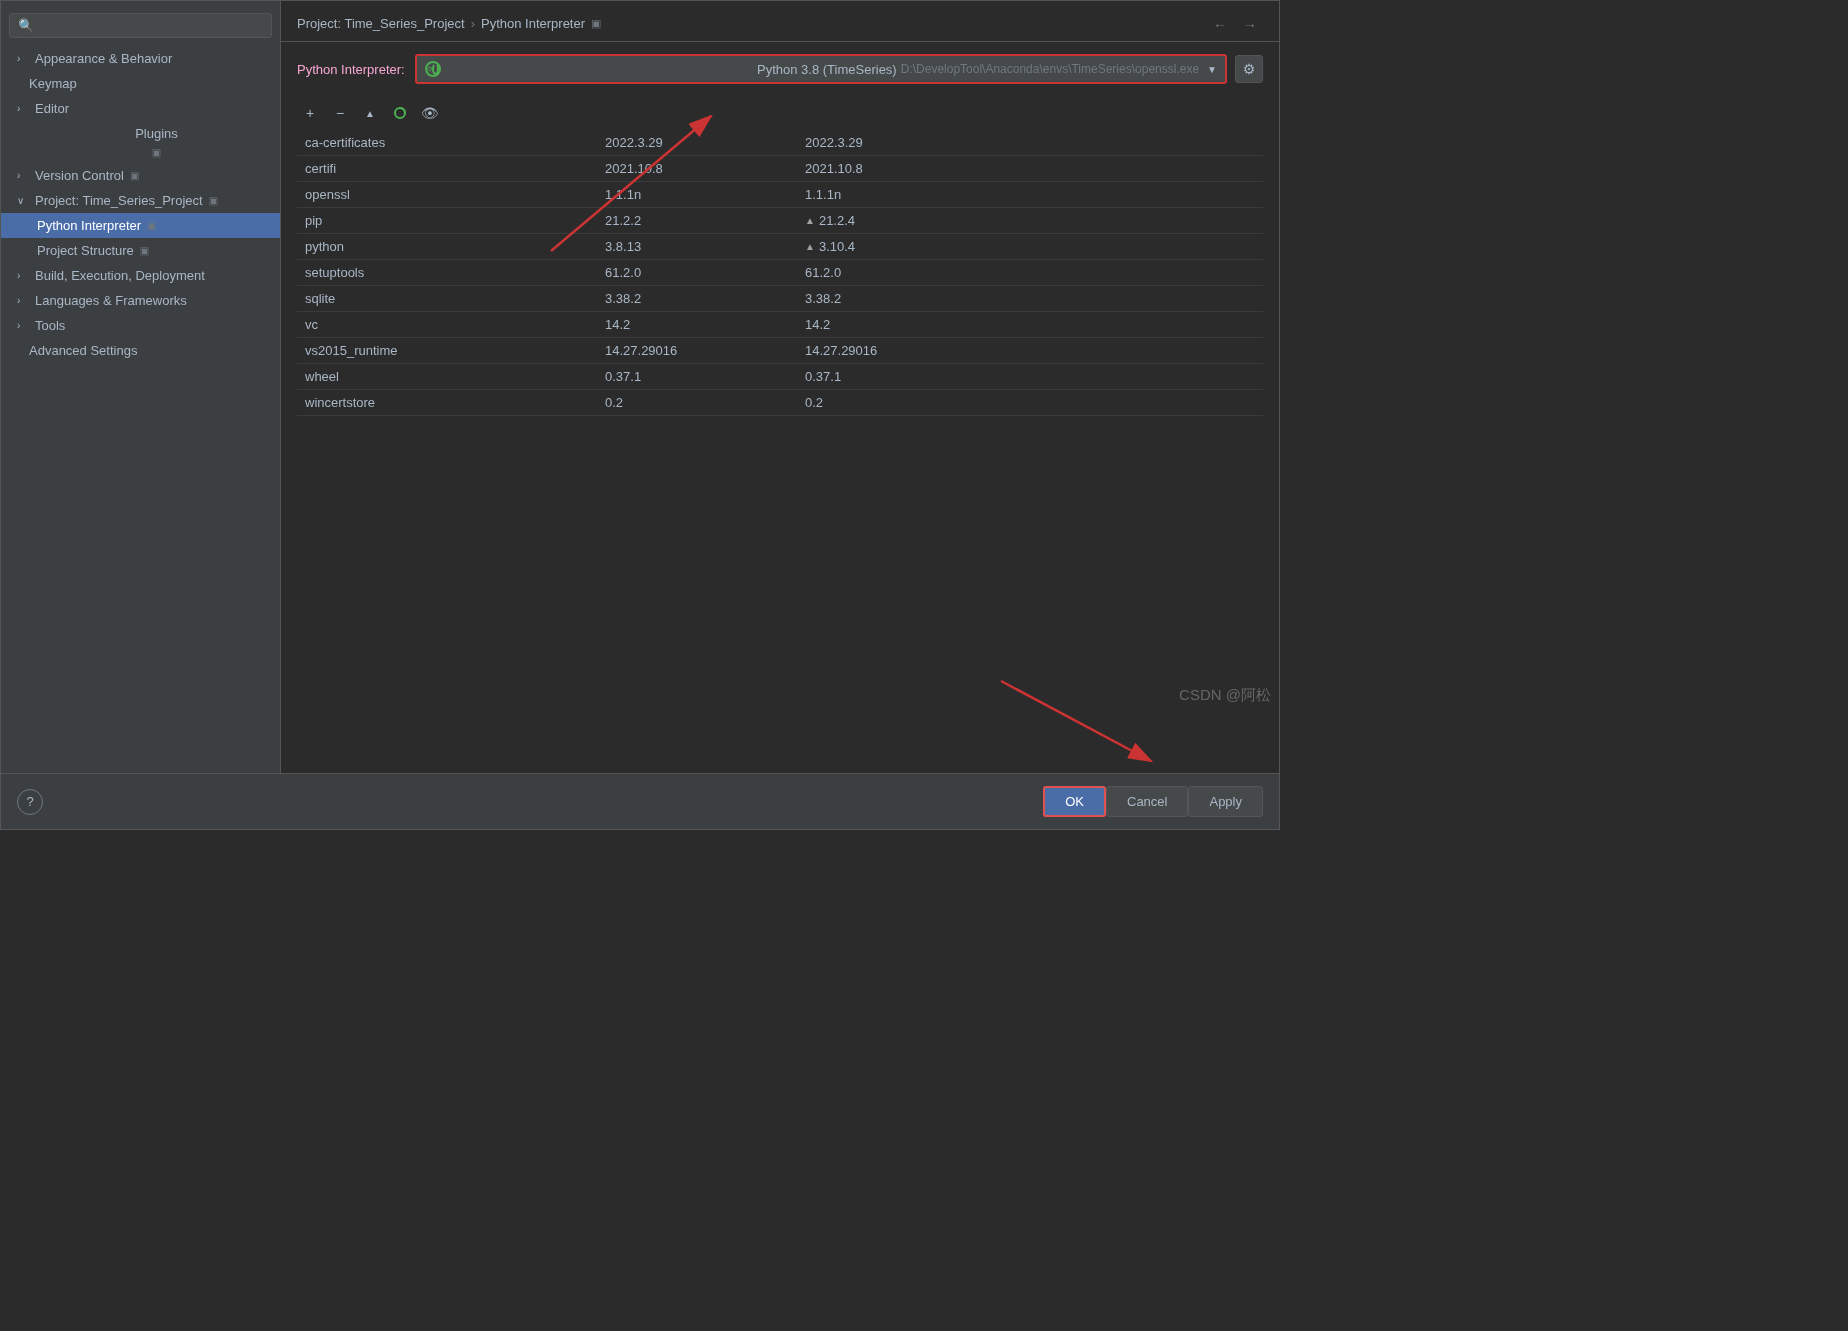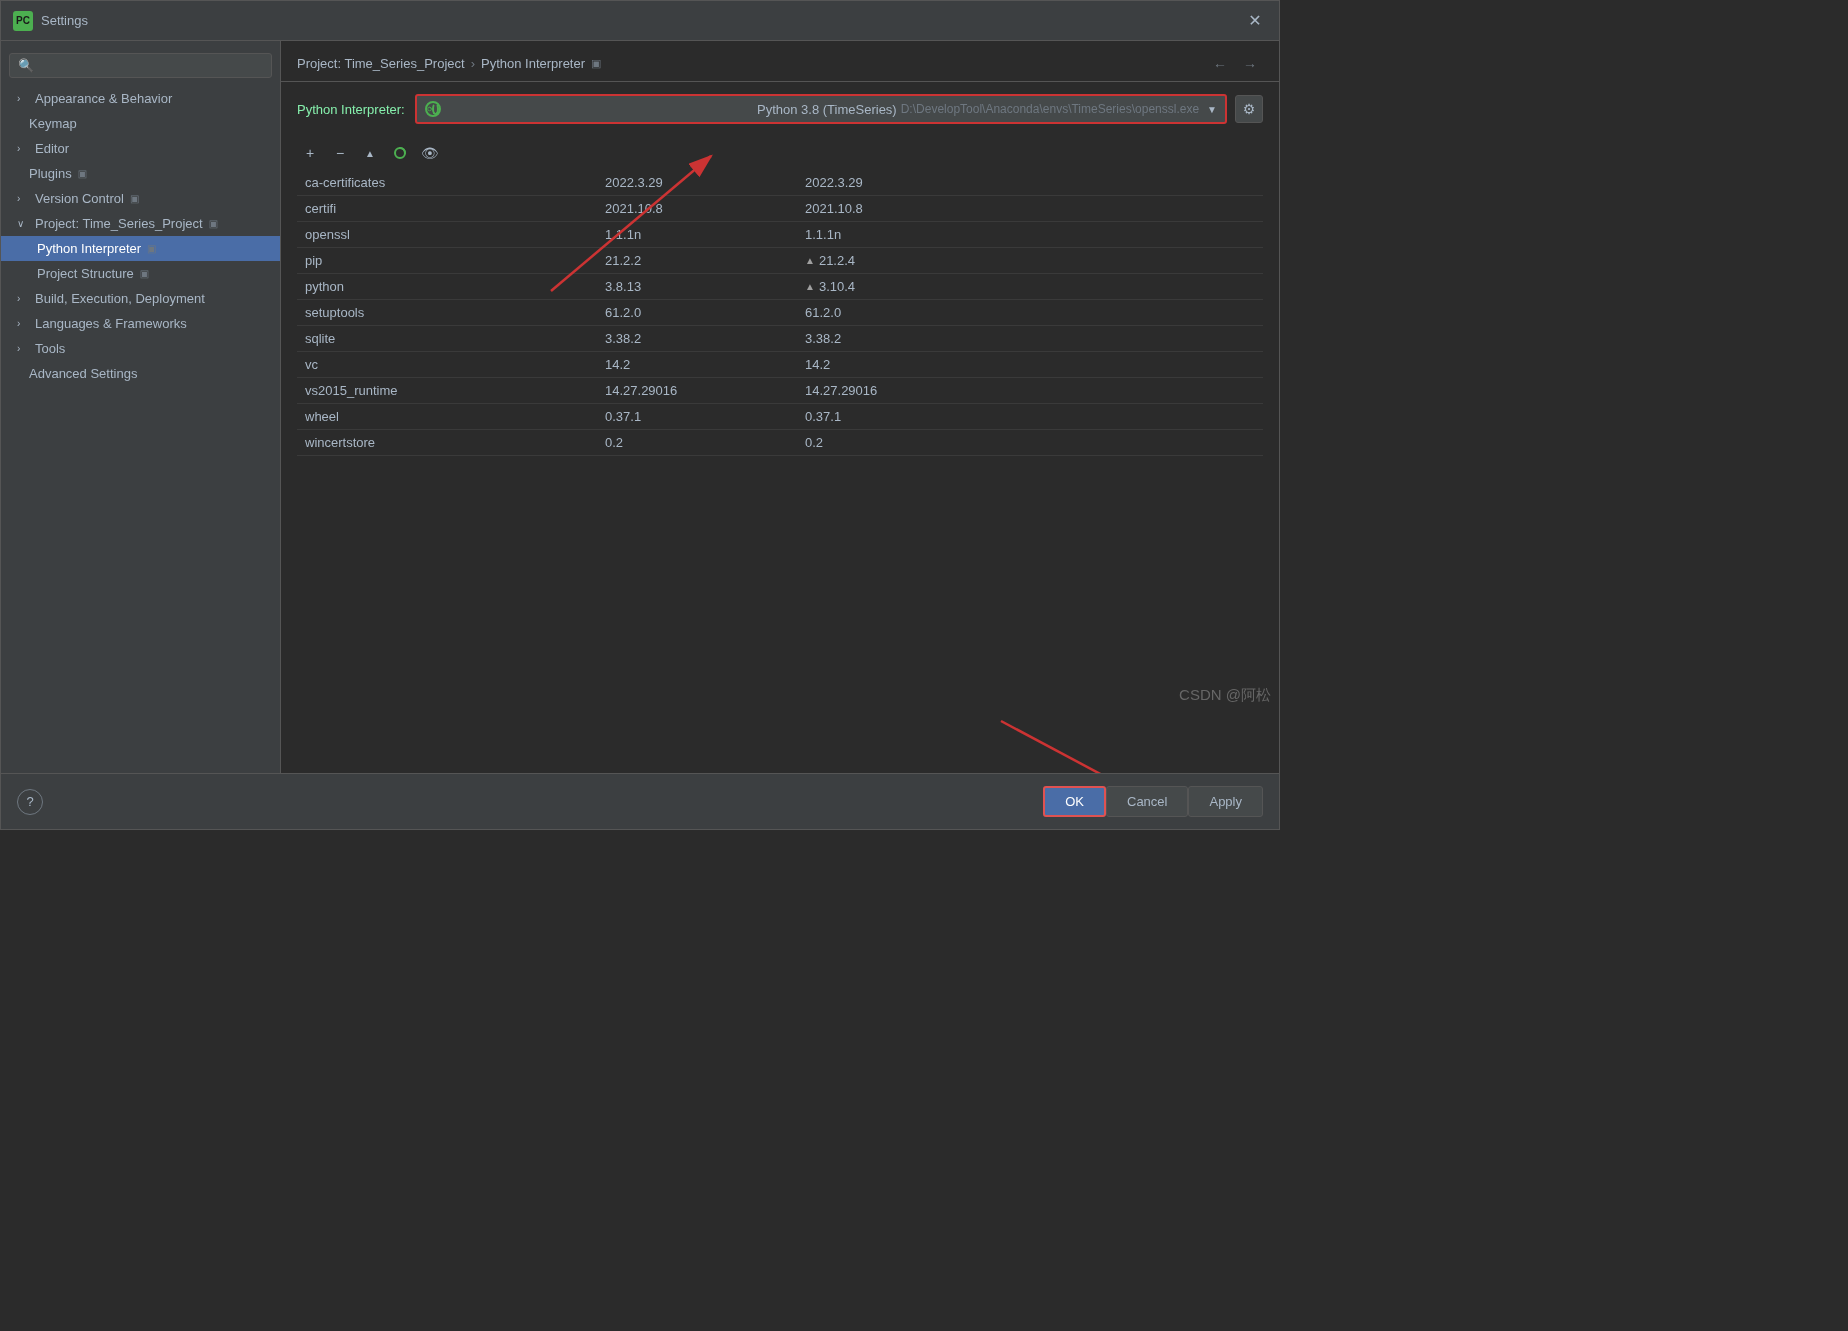--- a/index.html
+++ b/index.html
@@ -188,21 +188,21 @@
     
     .interpreter-row {
       padding: 12px 16px;
       display: flex;
       align-items: center;
       gap: 10px;
       flex-shrink: 0;
     }
 
     .interpreter-label {
-      color: #86efac;
+      color: #f9a8d4;
       font-size: 13px;
       white-space: nowrap;
     }
 
     .interpreter-selector {
       flex: 1;
       display: flex;
       align-items: center;
       background: #45494a;
       border: 1px solid #555;
@@ -395,25 +395,20 @@
     
     ::-webkit-scrollbar { width: 8px; }
     ::-webkit-scrollbar-track { background: #3c3f41; }
     ::-webkit-scrollbar-thumb { background: #555; border-radius: 4px; }
   </style>
 </head>
 <body>
 
 <div class="dialog">
 
-  <div class="title-bar">
-    <div class="title-bar-icon">PC</div>
-    <span class="title-bar-text">Settings</span>
-    <div class="title-bar-close">✕</div>
-  </div>
 
   <div class="dialog-body">
 
     <div class="sidebar">
 
       <div class="search-box">
         <span>🔍</span>
         <input type="text" placeholder="" style="">
       </div>
 
@@ -421,21 +416,21 @@
         <span class="chevron">›</span>
         <span>Appearance &amp; Behavior</span>
       </div>
       <div class="sidebar-item" style="padding-left:28px;">
         <span>Keymap</span>
       </div>
       <div class="sidebar-item">
         <span class="chevron">›</span>
         <span>Editor</span>
       </div>
-      <div class="sidebar-item" style="padding-left:28px;">
+      <div class="sidebar-item" style="padding-left:40px;flex-direction:column;">
         <span>Plugins</span>
         <span class="sidebar-icon-small">▣</span>
       </div>
       <div class="sidebar-item">
         <span class="chevron">›</span>
         <span>Version Control</span>
         <span class="sidebar-icon-small">▣</span>
       </div>
       <div class="sidebar-item">
         <span class="chevron">∨</span>

